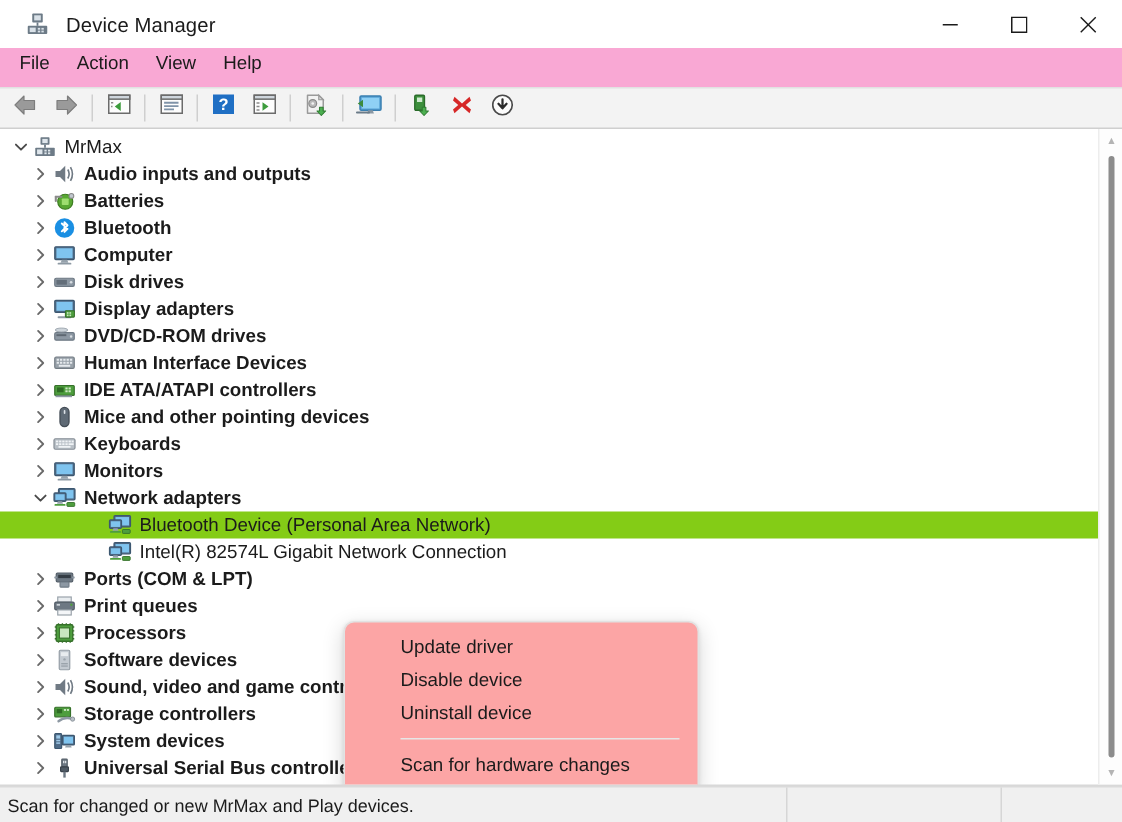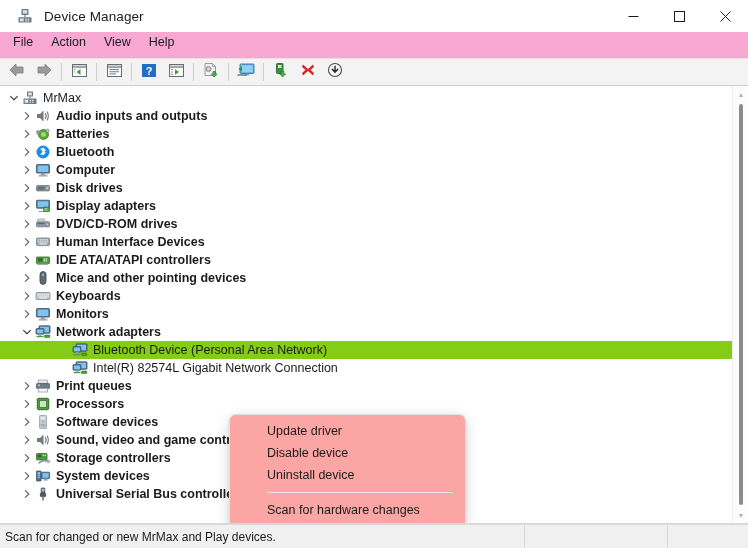--- a/index.html
+++ b/index.html
@@ -628,20 +628,35 @@
           <span class="ticon"><svg width="16" height="16" viewBox="0 0 16 16">
               <rect x="4" y="1.8" width="11" height="7.4" rx="0.7" fill="#4f6b87" stroke="#3c5770" stroke-width="0.8"></rect>
               <rect x="5" y="2.7" width="9" height="5.6" fill="#7fc4ef"></rect>
               <rect x="1" y="4.6" width="8" height="5.6" rx="0.7" fill="#4f6b87" stroke="#3c5770" stroke-width="0.8"></rect>
               <rect x="1.9" y="5.5" width="6.2" height="3.8" fill="#7fc4ef"></rect>
               <path d="M3.6 10.2 L6.4 10.2 L7 11.8 L3 11.8 Z" fill="#95a1ab"></path>
               <rect x="1.3" y="12" width="7.4" height="1.2" rx="0.6" fill="#4e9e3e"></rect>
               <rect x="9.6" y="11" width="5.2" height="2.6" rx="0.5" fill="#4e9e3e" stroke="#36702a" stroke-width="0.6"></rect>
             </svg></span>
           <span class="tlabel">Intel(R) 82574L Gigabit Network Connection</span>
+        </div>
+        <div class="row lvl1">
+          <span class="chev">
+            <svg width="10" height="10" viewBox="0 0 10 10">
+              <path d="M3.4 1.6 L6.8 5 L3.4 8.4" fill="none" stroke="#6a6a6a" stroke-width="1.25" stroke-linecap="round" stroke-linejoin="round"></path>
+            </svg>
+          </span>
+          <span class="ticon"><svg width="16" height="16" viewBox="0 0 16 16">
+              <rect x="2.5" y="4" width="11" height="6" rx="0.8" fill="#6d7883" stroke="#555f69" stroke-width="0.8"></rect>
+              <rect x="3.8" y="5.2" width="8.4" height="2.2" fill="#343c44"></rect>
+              <rect x="5" y="10" width="6" height="3.4" rx="0.5" fill="#8d98a3" stroke="#6d7883" stroke-width="0.7"></rect>
+              <circle cx="2.1" cy="7" r="0.9" fill="#8d98a3"></circle>
+              <circle cx="13.9" cy="7" r="0.9" fill="#8d98a3"></circle>
+            </svg></span>
+          <span class="tlabel">Ports (COM &amp; LPT)</span>
         </div>
         <div class="row lvl1">
           <span class="chev">
             <svg width="10" height="10" viewBox="0 0 10 10">
               <path d="M3.4 1.6 L6.8 5 L3.4 8.4" fill="none" stroke="#6a6a6a" stroke-width="1.25" stroke-linecap="round" stroke-linejoin="round"></path>
             </svg>
           </span>
           <span class="ticon"><svg width="16" height="16" viewBox="0 0 16 16">
               <rect x="3.5" y="2" width="9" height="3.4" fill="#e8ecef" stroke="#9aa3ab" stroke-width="0.8"></rect>
               <rect x="1.5" y="5.4" width="13" height="5.2" rx="0.9" fill="#6d7883" stroke="#525c66" stroke-width="0.8"></rect>

